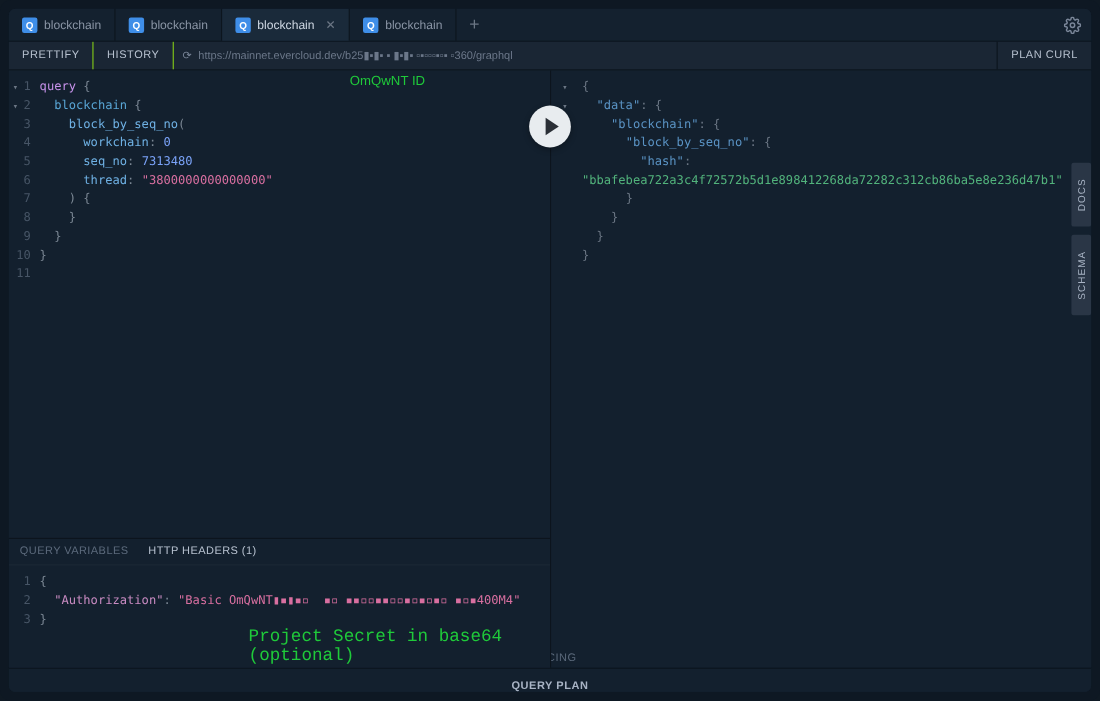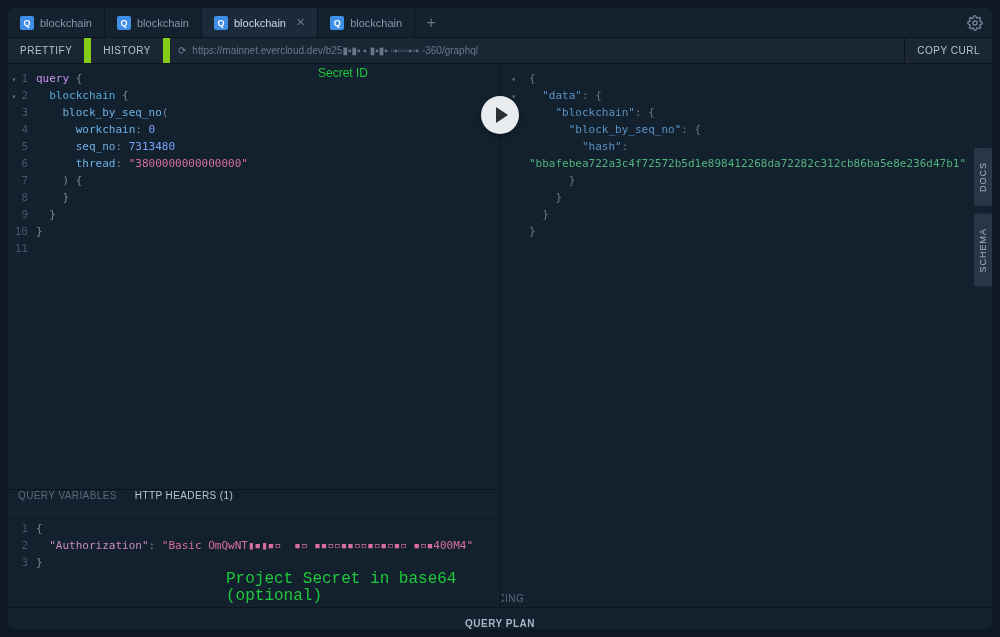--- a/index.html
+++ b/index.html
@@ -69,21 +69,21 @@
   background: #1a2634;
   display: flex; align-items: stretch;
   border-bottom: 1px solid #0c141d;
 }
 .tbtn {
   display: flex; align-items: center;
   padding: 0 12px;
   color: #b8c2d0;
   font-size: 10px;
   letter-spacing: .5px;
-  border-right: 7px solid #84cc16;
+  border-right: 1px solid #84cc16;
 }
 .urlbox {
   flex: 1;
   display: flex; align-items: center;
   padding: 0 8px;
   color: #6b7789;
   font-size: 10px;
   gap: 6px;
   min-width: 0;
 }
@@ -166,21 +166,21 @@
 
 
 .bottom {
   border-top: 1px solid #0c141d;
   height: 118px;
   display: flex; flex-direction: column;
   background: #13202e;
 }
 .btabs {
   height: 24px;
-  display: flex; 
+  display: flex; align-items: center;
   gap: 18px;
   padding: 0 10px;
   font-size: 10px;
   letter-spacing: .4px;
   border-bottom: 1px solid rgba(255,255,255,.03);
 }
 .btab { color: #5c6a7c; }
 .btab.active { color: #b8c2d0; }
 .headers-editor { flex: 1; }
 .annot-bottom {
@@ -259,24 +259,24 @@
 
     <div class="toolbar">
       <div class="tbtn">PRETTIFY</div>
       <div class="tbtn">HISTORY</div>
       <div class="urlbox">
         <span class="reload">⟳</span>
         <span>
           <span>https://mainnet.evercloud.dev/b25▮▪▮▪</span><span> ▪ ▮▪▮▪ ▫▪▫▫▫▪▫▪ ▫</span><span>360/graphql</span>
         </span>
       </div>
-      <div class="tbtn" style="border-right:none;border-left:1px solid #0c141d">COPY CURL</div>
-    </div>
-
-    <div class="annot-top">Secret ID</div>
+      <div class="tbtn" style="border-right:none;border-left:1px solid #0c141d">PLAN CURL</div>
+    </div>
+
+    <div class="annot-top">OmQwNT ID</div>
 
     <div class="main">
       <div class="pane left">
         <div class="editor" style="flex:1">
           <div class="gutter" id="q-gutter">
               <div class="ln foldo">1</div>
               <div class="ln foldo">2</div>
               <div class="ln">3</div>
               <div class="ln">4</div>
               <div class="ln">5</div>

